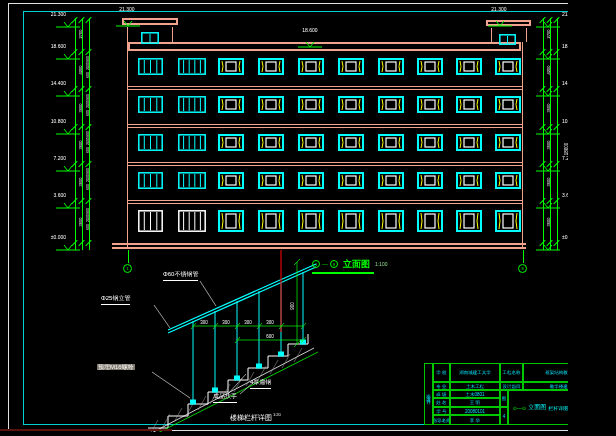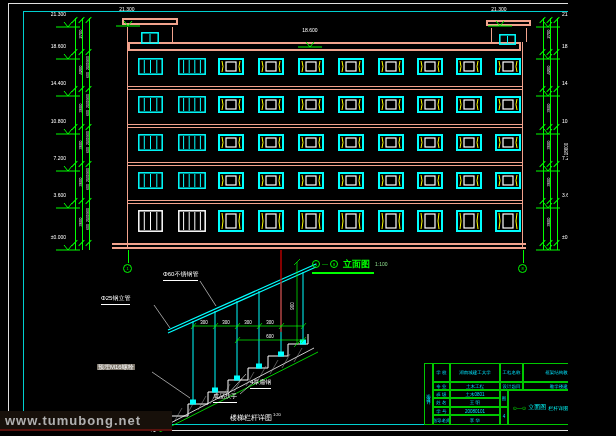--- a/index.html
+++ b/index.html
@@ -638,17 +638,14 @@
       <span style="color: rgb(0, 255, 255); font-size: 5px;">栏杆详图</span>
     </div>
     <div class="tb-cell" style="position: absolute; left: 573px; top: 390px; width: 20px; height: 9px; font-size: 4.5px;">比 例</div>
     <div class="tb-cell" style="position: absolute; left: 593px; top: 390px; width: 15px; height: 9px; font-size: 4.5px;">—</div>
     <div class="tb-cell" style="position: absolute; left: 573px; top: 399px; width: 20px; height: 9px; font-size: 4.5px;">图 别</div>
     <div class="tb-cell" style="position: absolute; left: 593px; top: 399px; width: 15px; height: 9px; font-size: 4.5px; color: rgb(255, 255, 255);">建施</div>
     <div class="tb-cell" style="position: absolute; left: 573px; top: 408px; width: 20px; height: 8px; font-size: 4.5px;">图 号</div>
     <div class="tb-cell" style="position: absolute; left: 593px; top: 408px; width: 15px; height: 8px; font-size: 4.5px; color: rgb(255, 255, 255);">06</div>
     <div class="tb-cell" style="position: absolute; left: 573px; top: 416px; width: 20px; height: 9px; font-size: 4.5px;">日 期</div>
     <div class="tb-cell" style="position: absolute; left: 593px; top: 416px; width: 15px; height: 9px; font-size: 4.5px; color: rgb(255, 255, 255);">2012.06</div>
-    <div id="wm-band">
-    <span>www.tumubong.net</span>
-  </div>
     <div id="wm-redline"></div>
   </div>
 
 </body></html>

